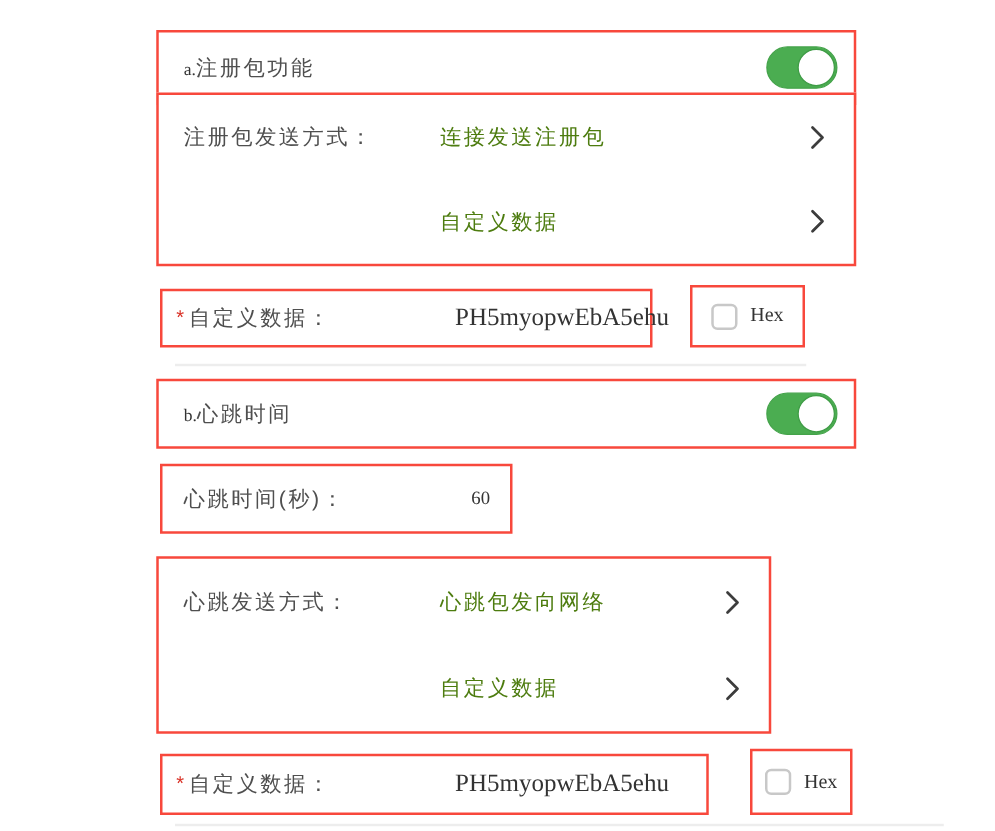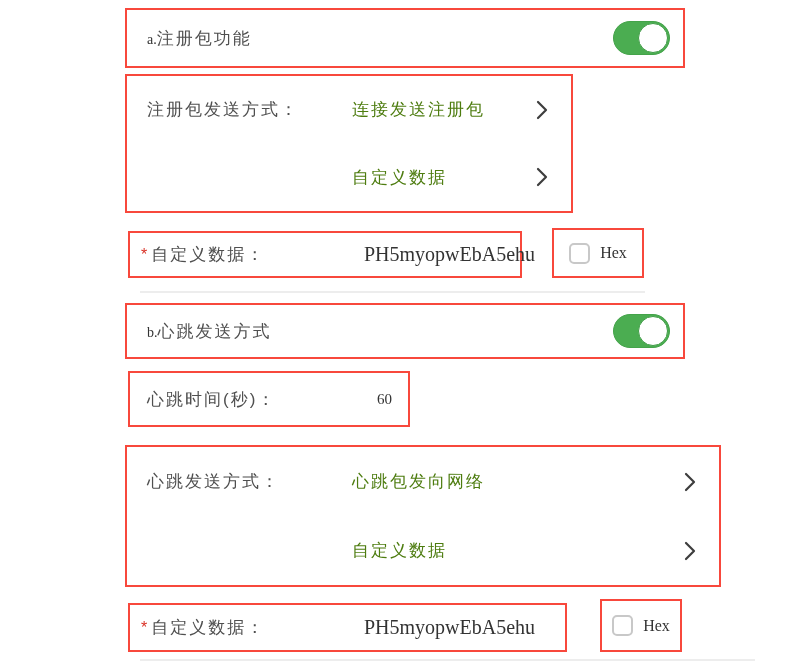--- a/index.html
+++ b/index.html
@@ -37,30 +37,30 @@
     background:#ffffff;box-sizing:border-box;
   }
   .hex-label{font-size:16px;}
   .separator{position:absolute;height:2px;background:#ededed;}
 </style>
 </head>
 <body>
 
 <div class="screen">
 
-  <div class="abox" style="left:125px;top:8px;width:560px;height:60px">
+  <div class="abox" style="left:125px;top:24px;width:560px;height:60px">
     <div class="row">
       <span class="hdr-label cn"><span class="serif prefix">a.</span><span>注册包功能</span></span>
       <div class="toggle">
         <div class="knob"></div>
       </div>
     </div>
   </div>
 
-  <div class="abox" style="left:125px;top:74px;width:448px;height:139px">
+  <div class="abox" style="left:125px;top:74px;width:560px;height:139px">
     <div class="half-row">
       <span class="grp-label cn">注册包发送方式：</span>
       <span class="grp-value cn-value">连接发送注册包</span>
       <span class="chevron">
         <svg width="12" height="20" viewBox="0 0 12 20">
             <polyline points="2,2 10,10 2,18" fill="none" stroke="#3d3d3d" stroke-width="2.2" stroke-linecap="round" stroke-linejoin="round"></polyline>
           </svg>
       </span>
     </div>
     <div class="half-row">
@@ -87,35 +87,35 @@
     <div class="hexbox-inner">
       <span class="checkbox"></span>
       <span class="hex-label serif">Hex</span>
     </div>
   </div>
 
   <div class="separator" style="left:140px;top:291px;width:505px"></div>
 
   <div class="abox" style="left:125px;top:303px;width:560px;height:56px">
     <div class="row">
-      <span class="hdr-label cn"><span class="serif prefix">b.</span><span>心跳发送方式</span></span>
+      <span class="hdr-label cn"><span class="serif prefix">b.</span><span>心跳时间</span></span>
       <div class="toggle">
         <div class="knob"></div>
       </div>
     </div>
   </div>
 
   <div class="abox" style="left:128px;top:371px;width:282px;height:56px">
     <div class="row">
       <span class="time-label cn">心跳时间(秒)：</span>
       <span class="time-value serif">60</span>
     </div>
   </div>
 
-  <div class="abox" style="left:125px;top:445px;width:596px;height:142px">
+  <div class="abox" style="left:125px;top:445px;width:492px;height:142px">
     <div class="half-row">
       <span class="grp-label cn">心跳发送方式：</span>
       <span class="grp-value cn-value">心跳包发向网络</span>
       <span class="chevron">
         <svg width="12" height="20" viewBox="0 0 12 20">
             <polyline points="2,2 10,10 2,18" fill="none" stroke="#3d3d3d" stroke-width="2.2" stroke-linecap="round" stroke-linejoin="round"></polyline>
           </svg>
       </span>
     </div>
     <div class="half-row">

